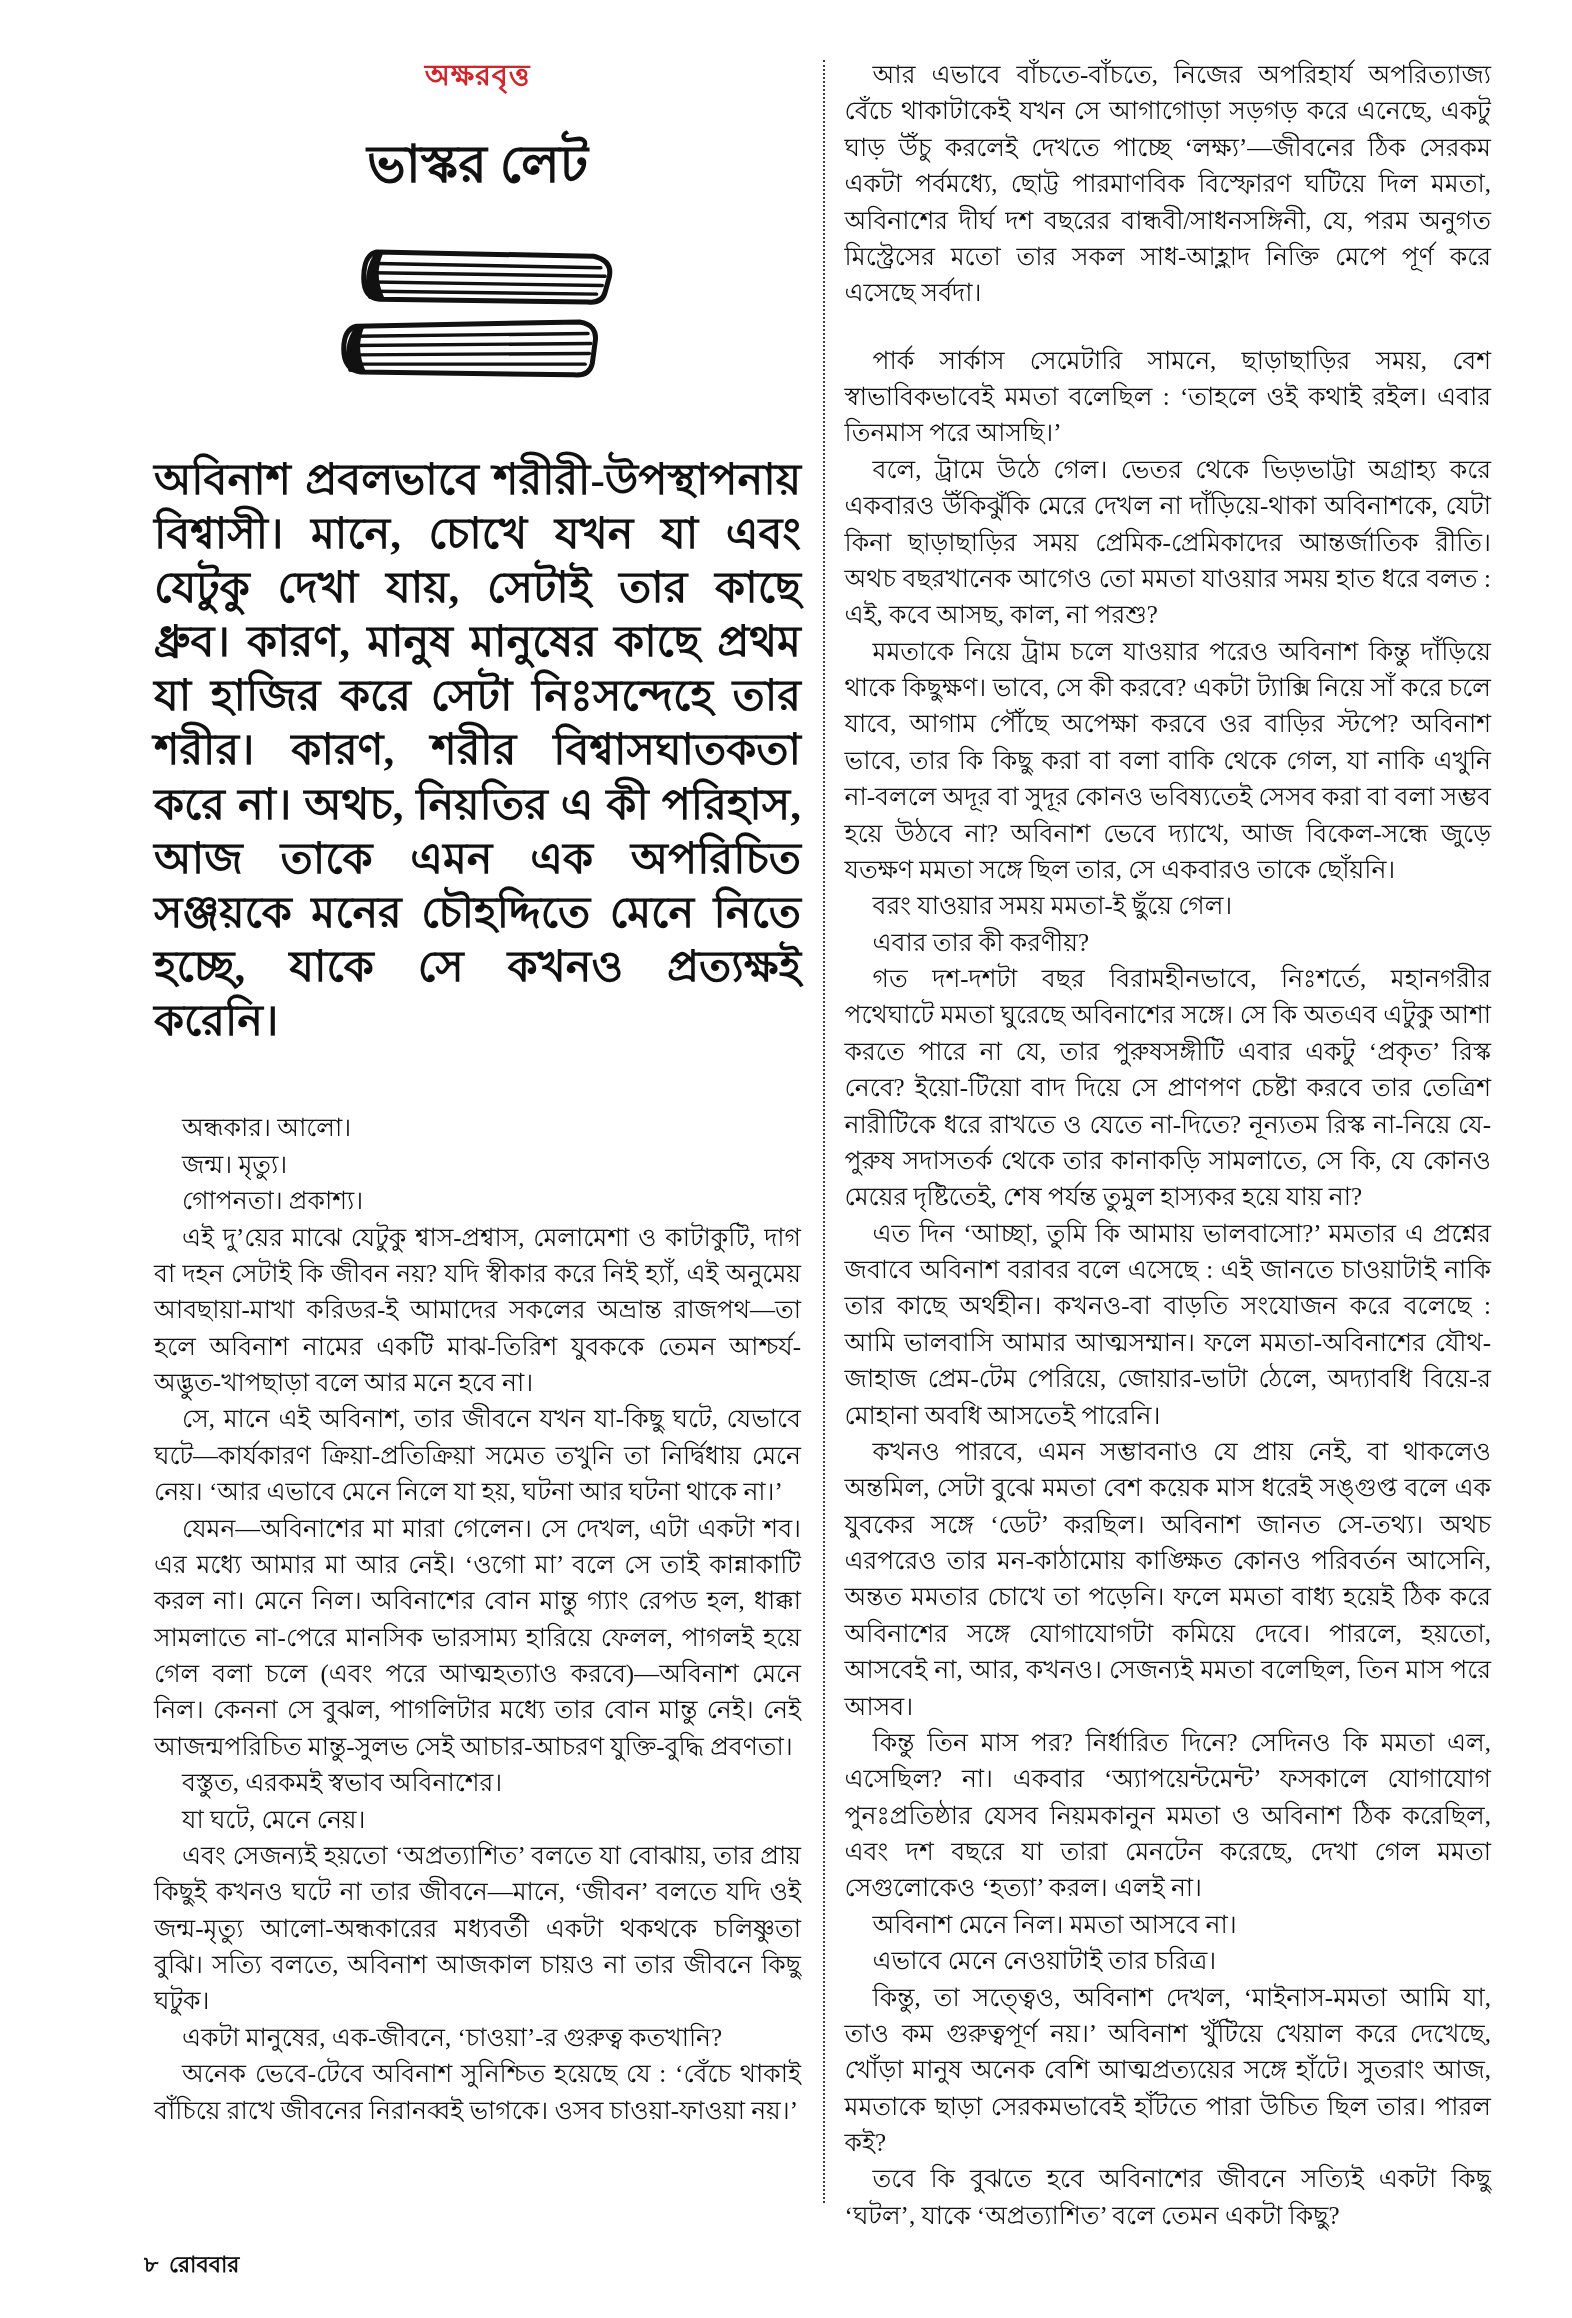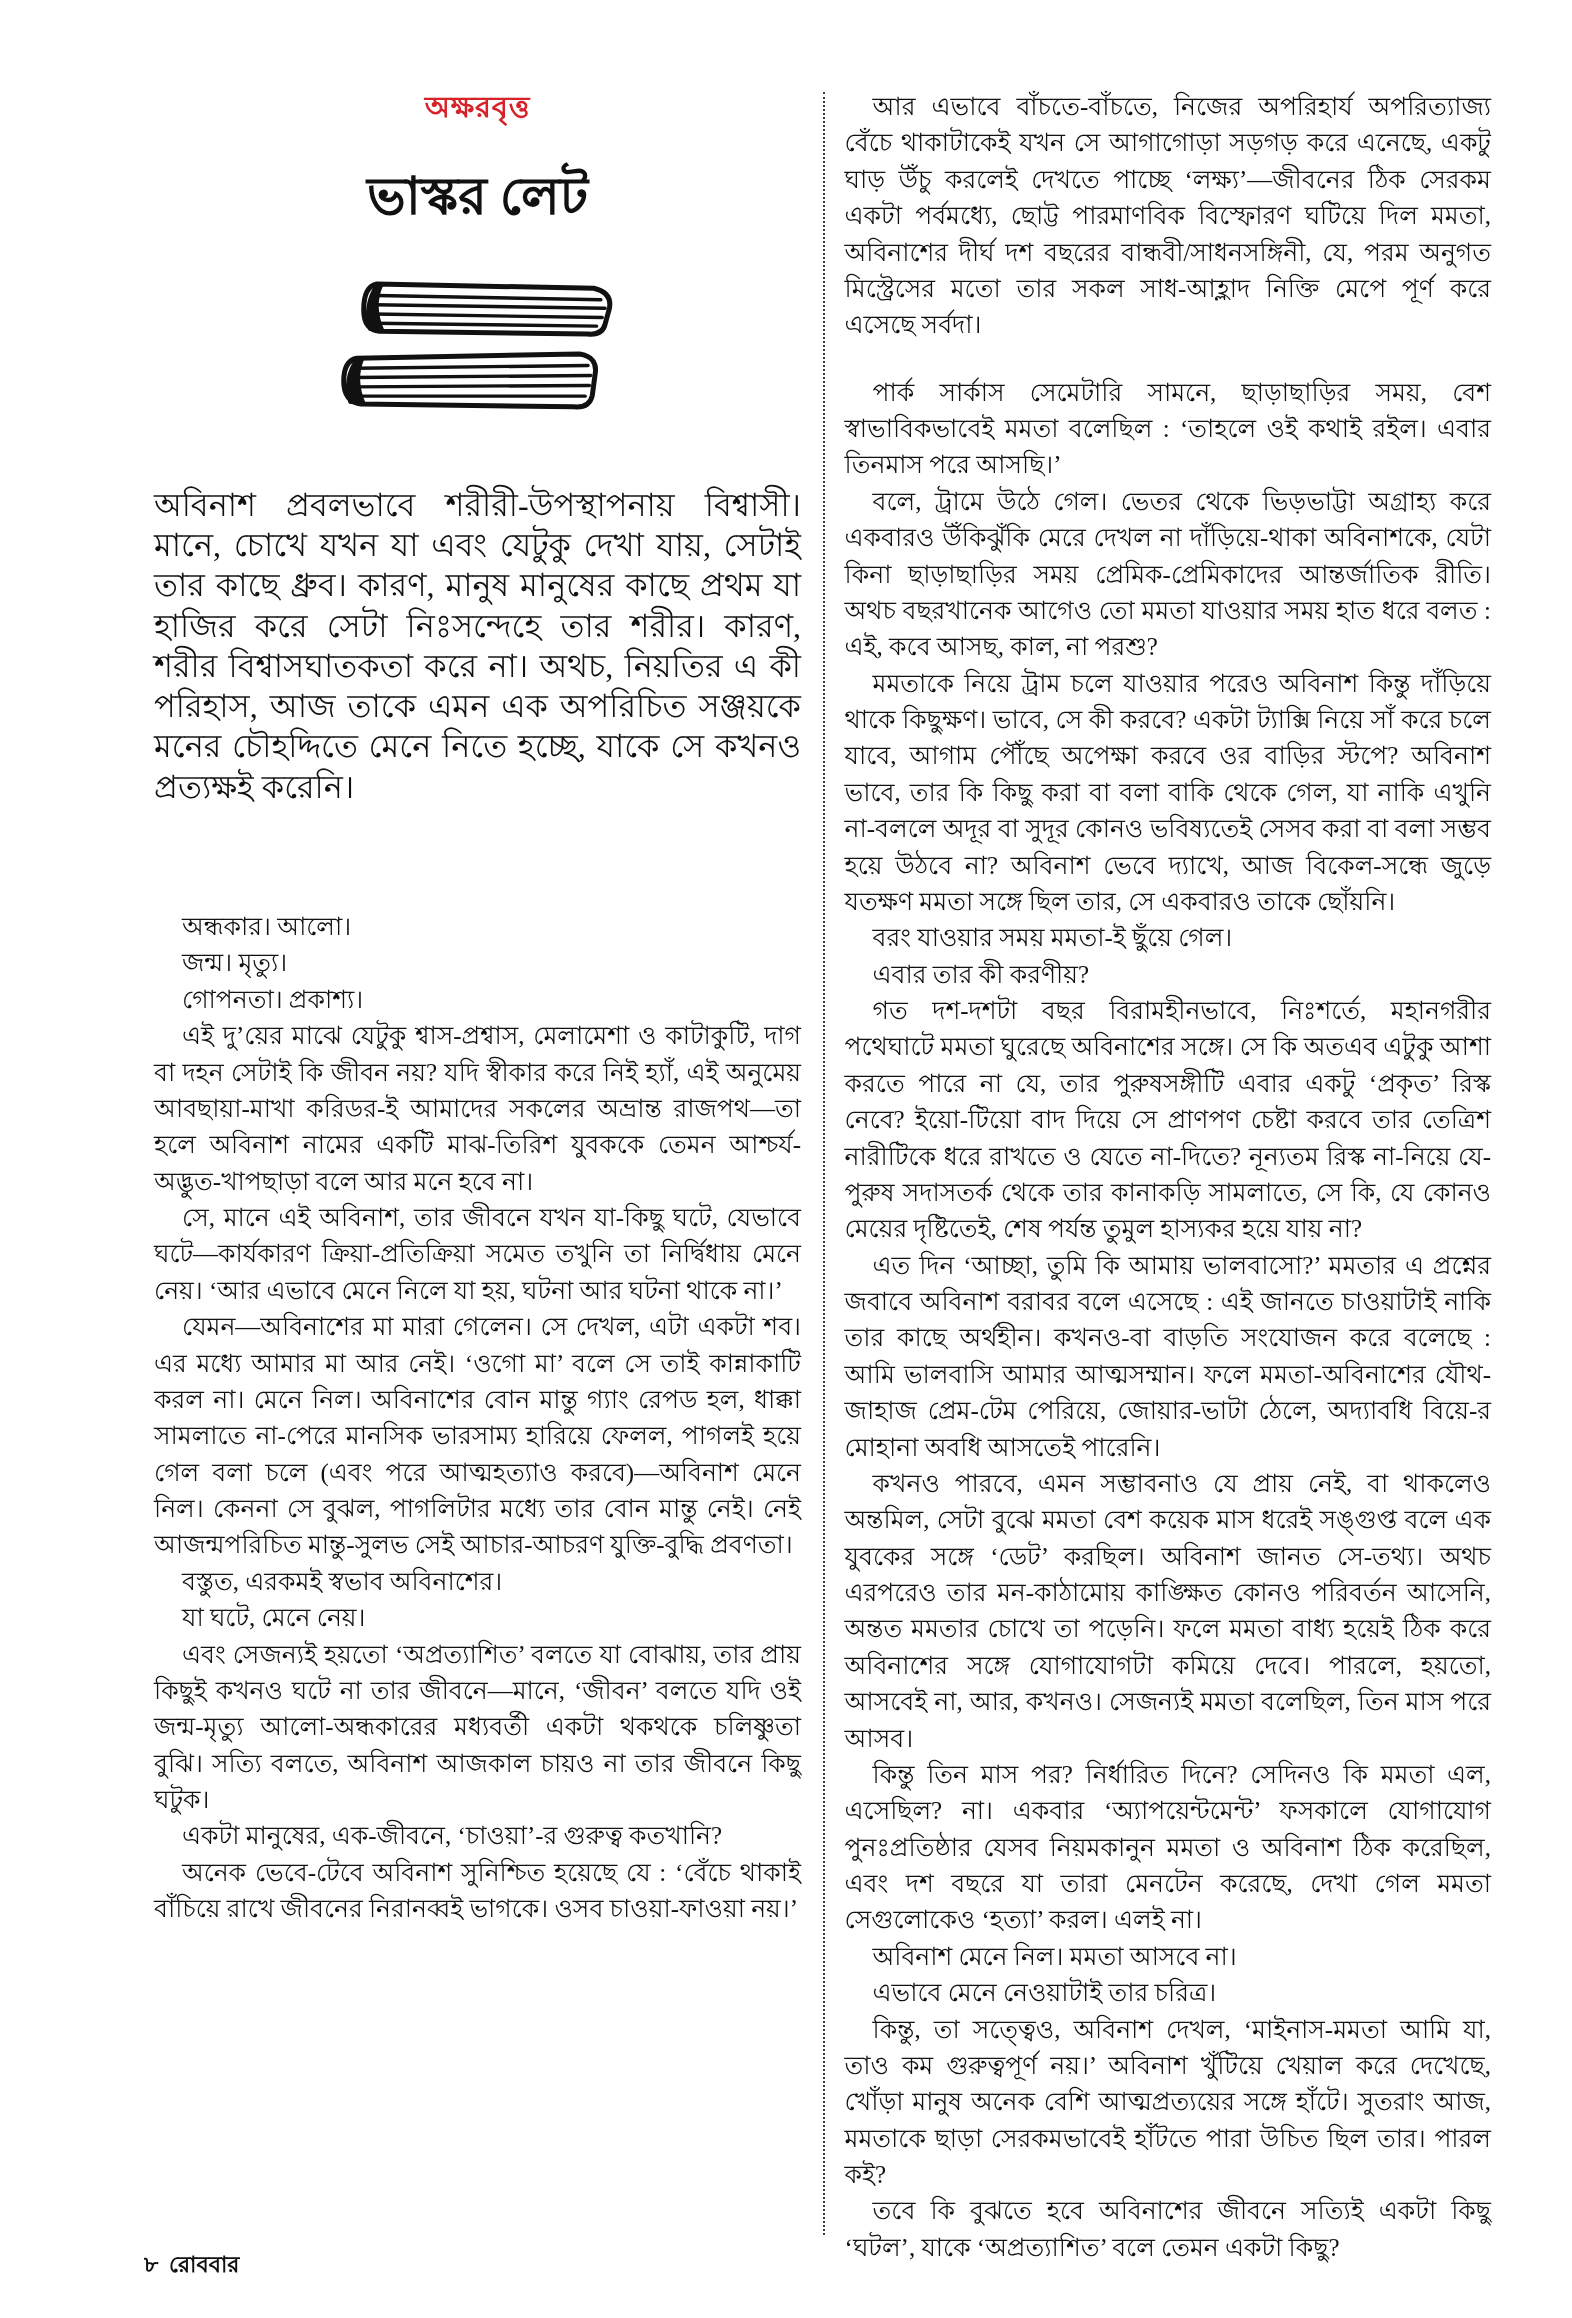--- a/index.html
+++ b/index.html
@@ -9,21 +9,21 @@
     height: 2319px;
     position: relative;
     font-family: "Liberation Serif", "DejaVu Serif", serif;
     color: #111;
   }
   .page {
     width: 1573px;
     height: 2319px;
     position: relative;
     background: #ffffff;
-    padding: 89px 82px 85px 154px;
+    padding: 57px 82px 85px 154px;
   }
   .columns {
     display: flex;
     align-items: stretch;
   }
   .col-left {
     flex: 0 0 647px;
     max-width: 647px;
   }
   .divider {
@@ -54,25 +54,25 @@
     line-height: 1.1;
   }
   .illustration {
     margin: 42px auto 0 auto;
     width: 300px;
     height: 172px;
   }
   .illustration svg { width: 100%; height: 100%; display: block; }
   
   .lede {
-    font-size: 32px;
-    font-weight: 400;
+    font-size: 43px;
+    font-weight: 700;
     line-height: 1.26;
     text-align: justify;
-    margin: 0 0 102px 0;
+    margin: 0 0 62px 0;
     text-indent: 0;
   }
   
   .para {
     font-size: 25px;
     line-height: 1.455;
     text-align: justify;
     margin: 0;
     text-indent: 28px;
   }

